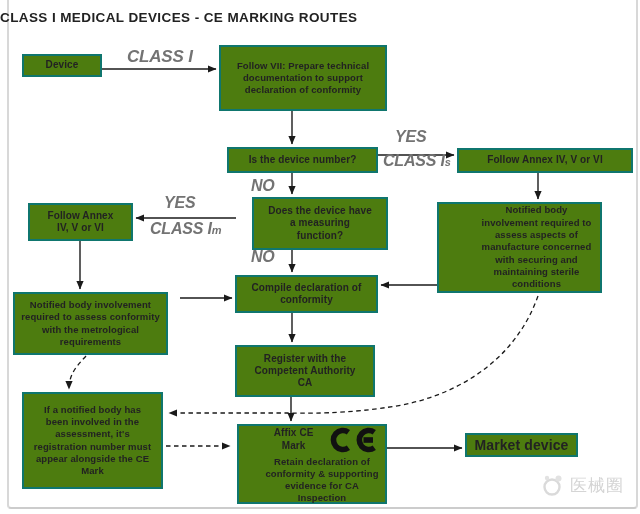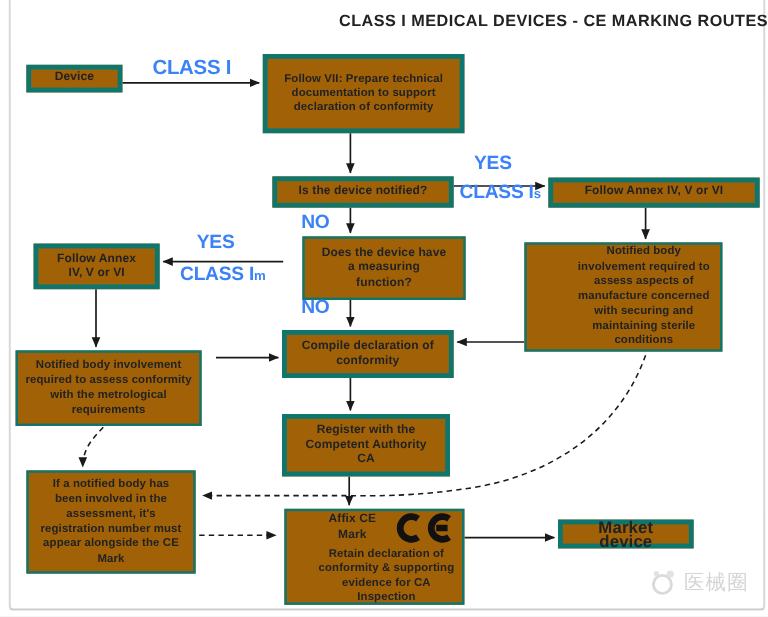--- a/index.html
+++ b/index.html
@@ -11,32 +11,32 @@
   }
   .stage{position:absolute;left:0;top:0;width:640px;height:514px;}
   .card-frame{
     position:absolute;left:7px;top:-6px;width:627px;height:513px;
     border-left:2px solid #d8d8d8;border-right:2px solid #d8d8d8;border-bottom:2px solid #cccccc;
     border-bottom-left-radius:4px;border-bottom-right-radius:4px;
     pointer-events:none;
   }
   svg.wires{position:absolute;left:0;top:0;z-index:1;}
   .title{
-    position:absolute;left:0;top:10px;width:640px;text-align:right;
+    position:absolute;left:0;top:10px;width:640px;text-align:left;
     font-size:13.5px;font-weight:700;letter-spacing:0.4px;color:#222;z-index:3;
   }
   .node{
-    position:absolute;z-index:2;background:#a16207;border:4px solid #0f766e;
+    position:absolute;z-index:2;background:#4d7c0f;border:2px solid #0f766e;
     display:flex;align-items:center;justify-content:center;text-align:center;
     font-size:9.5px;font-weight:700;line-height:12.3px;letter-spacing:0.1px;color:#222;
     box-sizing:border-box;padding:2px 6px;
   }
   .node.thick{border-width:2.5px;}
   .lbl{
-    position:absolute;z-index:3;font-weight:800;color:#3b82f6;white-space:nowrap;
+    position:absolute;z-index:3;font-weight:800;color:#737373;white-space:nowrap;font-style:italic;
   }
   .lbl-big{font-size:16px;letter-spacing:-0.2px;}
   .lbl-sub{font-size:11px;font-weight:800;}
   .affix-inner{display:flex;flex-direction:column;align-items:center;justify-content:center;gap:1px;margin-left:20px;}
   .affix-row{display:flex;align-items:center;justify-content:center;gap:5px;}
   .affix-title{font-size:10px;font-weight:700;}
   .affix-body{font-size:9.5px;font-weight:700;line-height:12px;}
   .watermark{
     position:absolute;left:541px;top:472px;z-index:3;display:flex;align-items:center;gap:5px;
     color:#d5d5d5;font-size:17px;font-weight:400;letter-spacing:1px;justify-content:flex-end;
@@ -76,37 +76,37 @@
       <path d="M166 446 L230 446" marker-end="url(#ah)"></path>
     </g>
   </svg>
 
   <div class="title">CLASS I MEDICAL DEVICES - CE MARKING ROUTES</div>
 
   <div class="node" style="left:22px;top:54px;width:80px;height:23px;font-size:10px;">Device</div>
 
   <div class="node" style="left:219px;top:45px;width:168px;height:66px;padding:2px 10px;">Follow VII: Prepare technical documentation to support declaration of conformity</div>
 
-  <div class="node" style="left:227px;top:147px;width:151px;height:26px;font-size:10px;">Is the device notified?</div>
+  <div class="node" style="left:227px;top:147px;width:151px;height:26px;font-size:10px;">Is the device number?</div>
 
   <div class="node" style="left:457px;top:148px;width:176px;height:25px;font-size:10px;">Follow Annex IV, V or VI</div>
 
   <div class="node thick" style="left:252px;top:197px;width:136px;height:53px;font-size:10px;padding:2px 14px;">Does the device have a measuring function?</div>
 
   <div class="node" style="left:28px;top:203px;width:105px;height:38px;font-size:10px;padding:2px 12px;">Follow Annex IV, V or VI</div>
 
   <div class="node thick" style="left:437px;top:202px;width:165px;height:91px;padding-left:40px;">Notified body involvement required to assess aspects of manufacture concerned with securing and maintaining sterile conditions</div>
 
   <div class="node" style="left:235px;top:275px;width:143px;height:38px;font-size:10px;padding:16px 12px;">Compile declaration of conformity</div>
 
   <div class="node thick" style="left:13px;top:292px;width:155px;height:63px;">Notified body involvement required to assess conformity with the metrological requirements</div>
 
   <div class="node" style="left:235px;top:345px;width:140px;height:52px;font-size:10px;padding:2px 10px;">Register with the Competent Authority CA</div>
 
-  <div class="node thick" style="left:22px;top:392px;width:141px;height:86px;padding:2px 8px;">If a notified body has been involved in the assessment, it's registration number must appear alongside the CE Mark</div>
+  <div class="node thick" style="left:22px;top:392px;width:141px;height:97px;padding:2px 8px;">If a notified body has been involved in the assessment, it's registration number must appear alongside the CE Mark</div>
 
   <div class="node thick" style="left:237px;top:424px;width:150px;height:80px;padding:2px 4px;">
     <div class="affix-inner">
       <div class="affix-row">
         <span class="affix-title">Affix CE Mark</span>
         <svg width="56" height="30" viewBox="0 0 60 32">
           <path d="M22.5 7 A11 11 0 1 0 22.5 25" fill="none" stroke="#111" stroke-width="6.5"></path>
           <path d="M52.5 7 A11 11 0 1 0 52.5 25" fill="none" stroke="#111" stroke-width="6.5"></path>
           <path d="M40 16 L51 16" fill="none" stroke="#111" stroke-width="6.5"></path>
         </svg>

